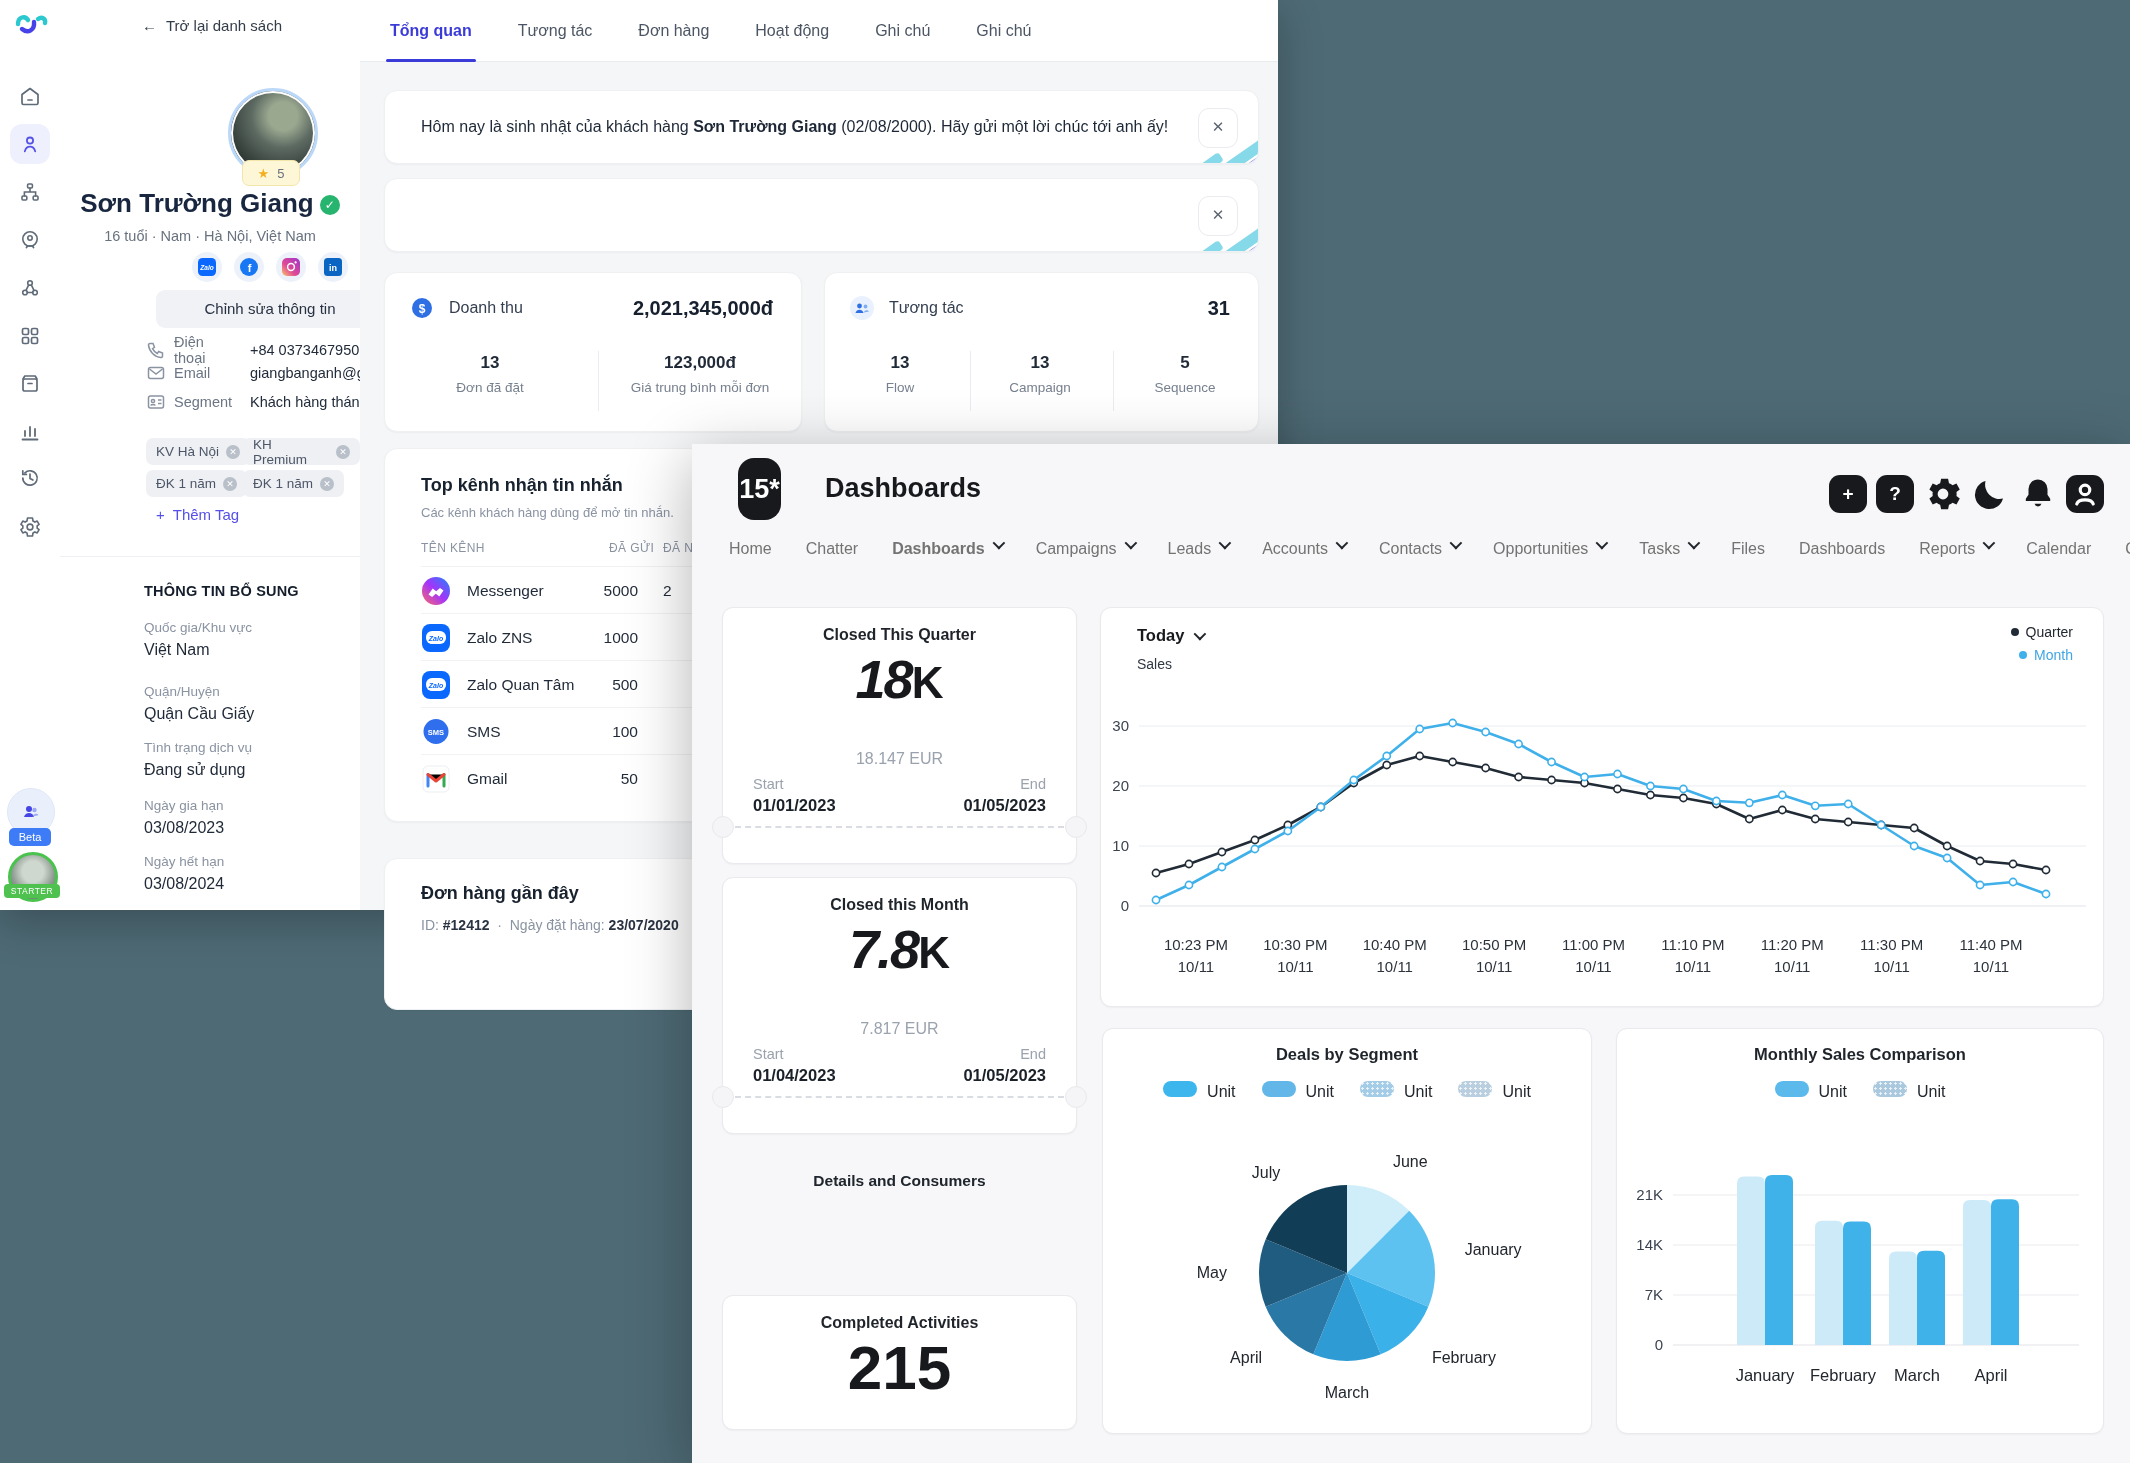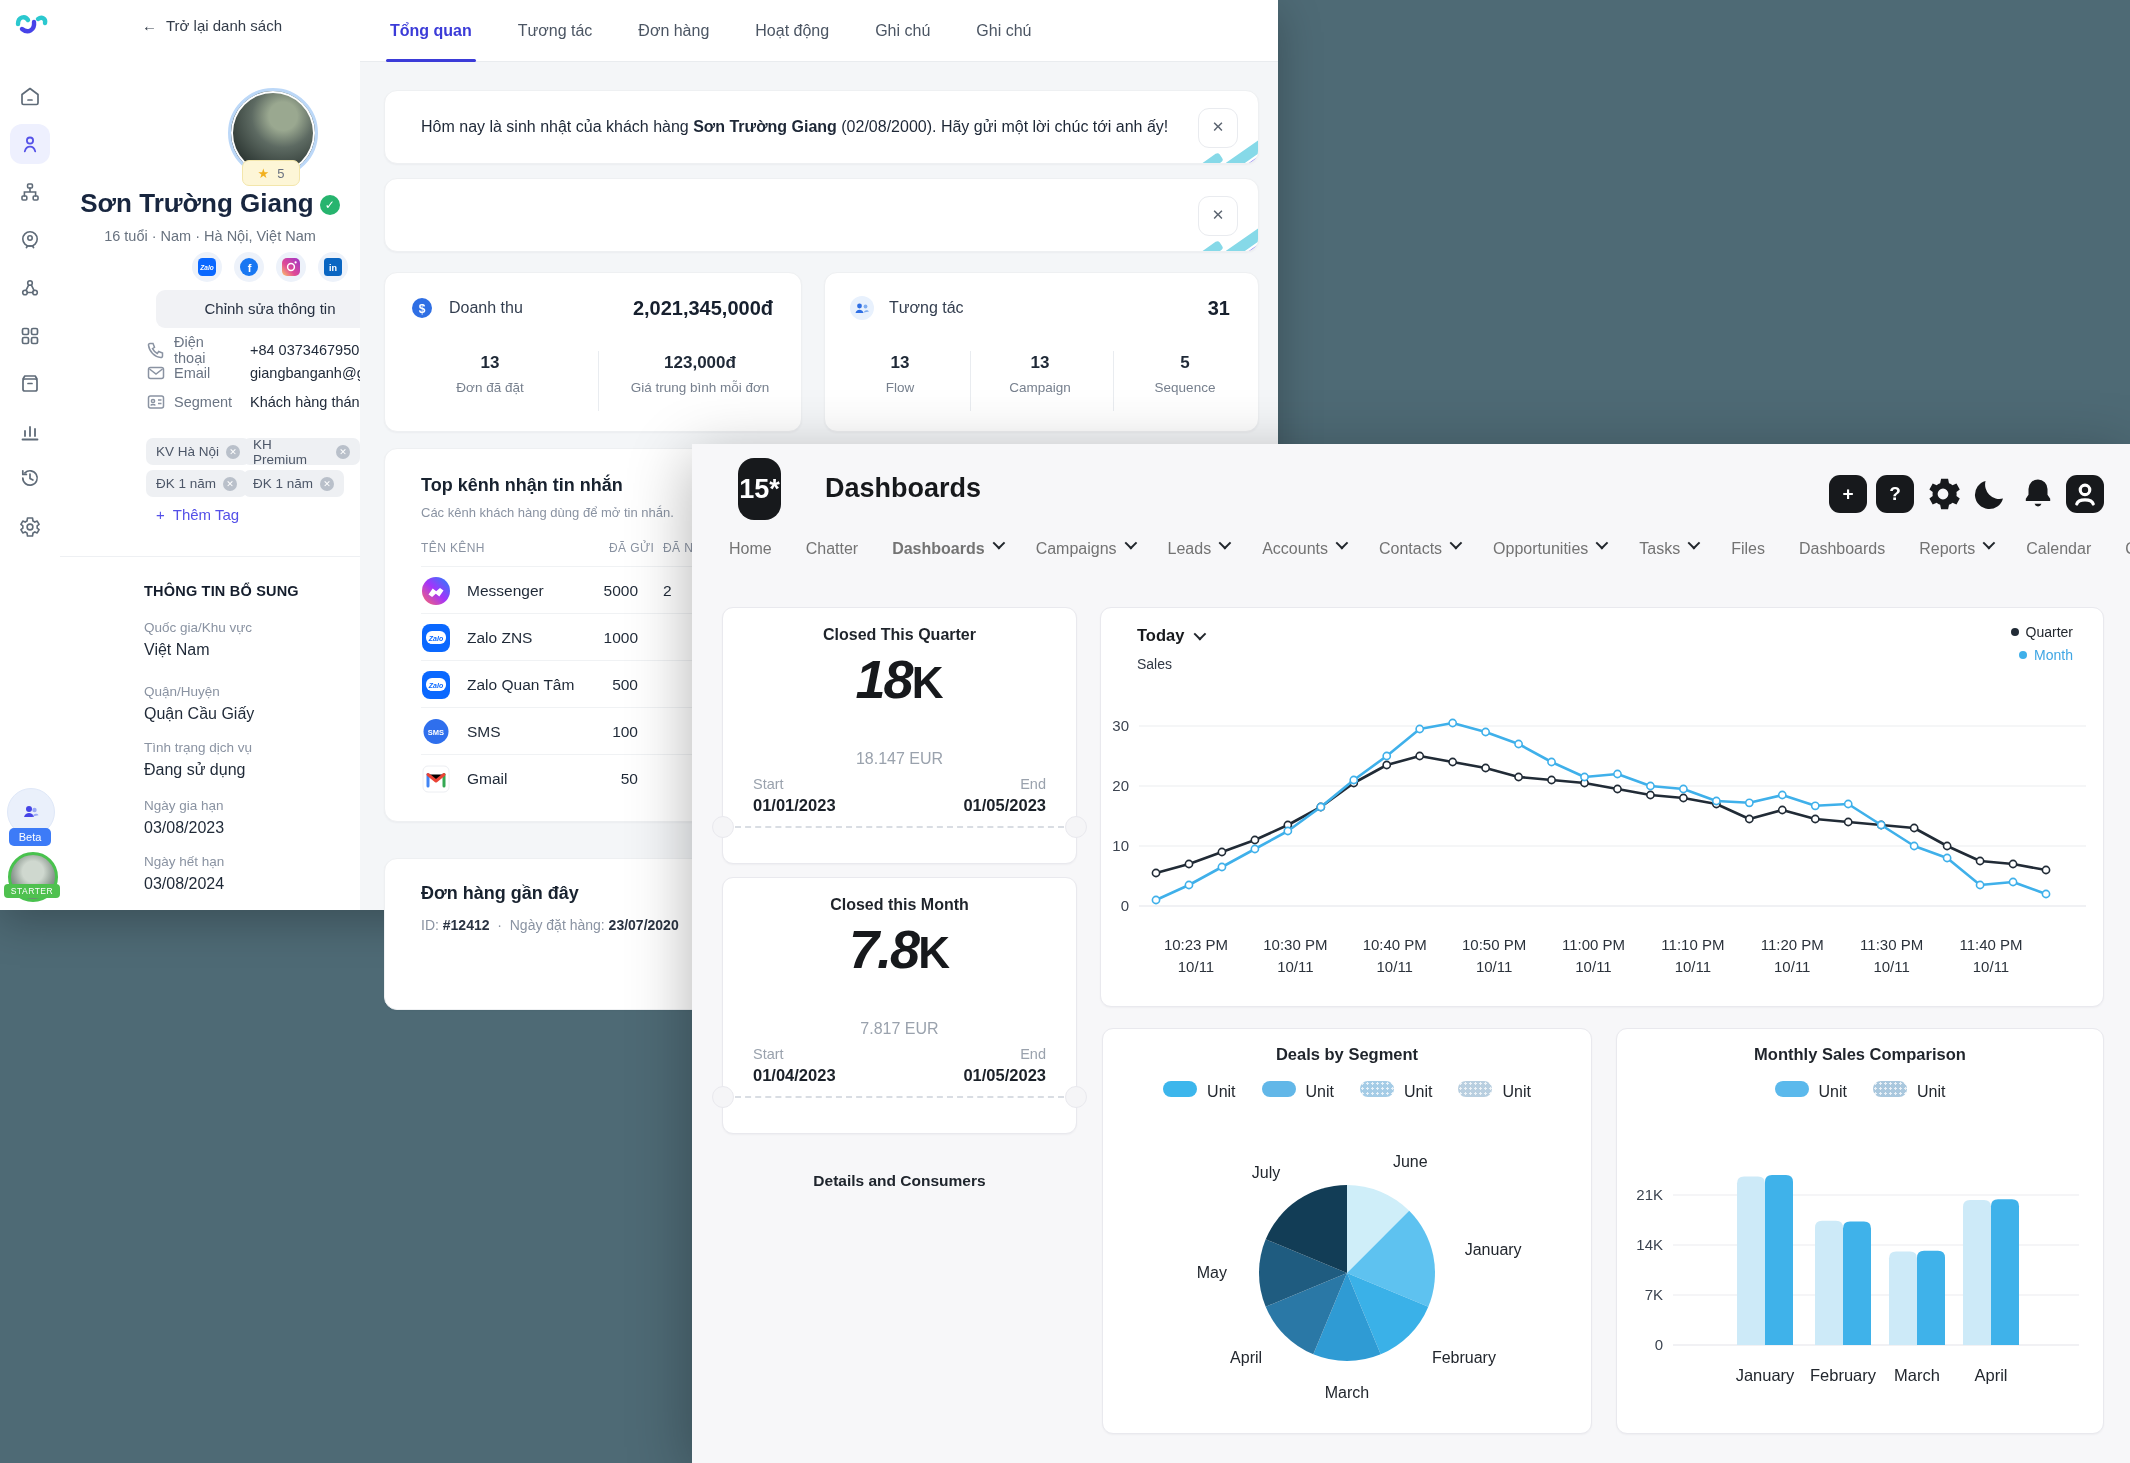--- a/index.html
+++ b/index.html
@@ -605,20 +605,24 @@
       <span class="kpi-se" style="left:30px;top:168px;">Start</span>
       <span class="kpi-sev" style="left:30px;top:188px;">01/04/2023</span>
       <span class="kpi-se" style="right:30px;top:168px;">End</span>
       <span class="kpi-sev" style="right:30px;top:188px;">01/05/2023</span>
       <div class="kpi-dash"></div>
       <span class="notch" style="left:-11px;"></span>
       <span class="notch" style="right:-11px;"></span>
       <div class="kpi-footer">Details and Consumers</div>
     </div>
 
+    <div class="card" style="left:30px;top:851px;width:353px;height:133px;">
+      <div class="kpi-title">Completed Activities</div>
+      <div class="kpi-num2">215</div>
+    </div>
 
     <div class="card" style="left:408px;top:163px;width:1002px;height:398px;">
       <div class="line-head">
         <span>Today</span>
           <i class="chev"></i>
       </div>
       <div class="line-sub">Sales</div>
       <div class="lineleg">
         <div class="row">
             <span class="dot" style="background:#212b36;"></span>

